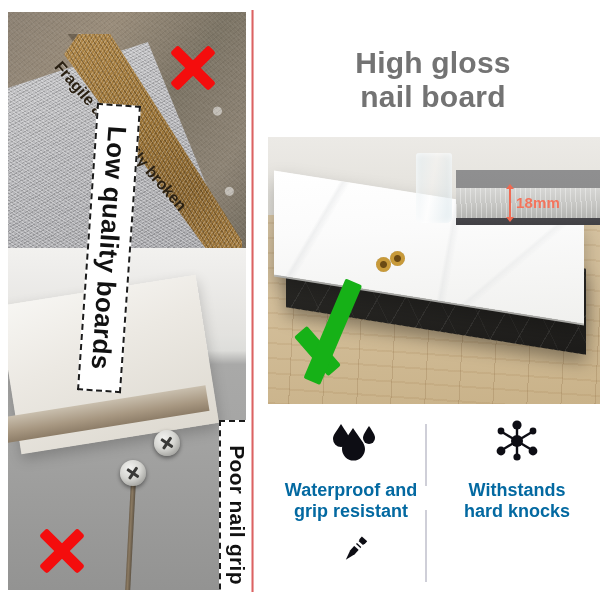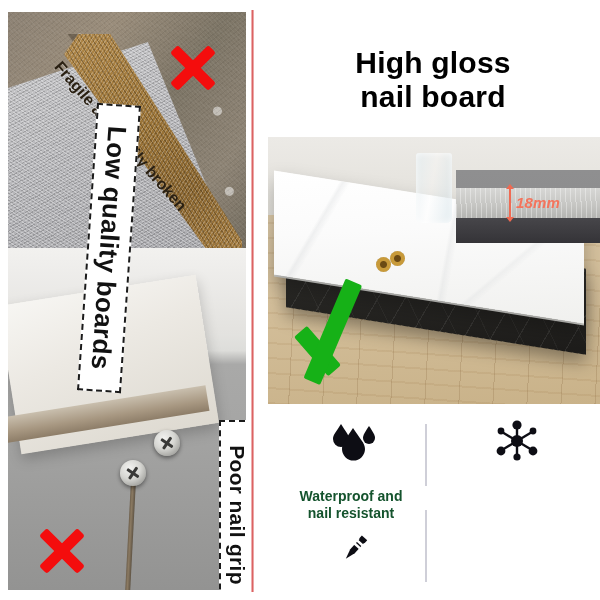--- a/index.html
+++ b/index.html
@@ -139,21 +139,21 @@
   }
 
   
   #right-panel{position:absolute;left:262px;top:0;width:338px;height:600px;background:#fff;}
   #we-use{
     position:absolute;left:11px;top:10px;
     font-size:21px;font-weight:700;color:#1f9a33;letter-spacing:.2px;
   }
   #headline{
     position:absolute;left:12px;top:46px;width:318px;
-    text-align:center;color:#000000;font-size:30px;font-weight:700;
+    text-align:center;color:#737373;font-size:30px;font-weight:700;
     line-height:1.12;letter-spacing:.2px;
   }
 
   
   #product-photo{
     position:absolute;left:6px;top:137px;width:332px;height:267px;overflow:hidden;
     background:linear-gradient(180deg,#e9e4dc 0%,#ddd5c8 100%);
   }
   .floor{
     position:absolute;inset:0;
@@ -204,23 +204,22 @@
   }
   .flower{
     position:absolute;width:15px;height:15px;border-radius:50%;
     background:radial-gradient(circle at 50% 50%, #6b4a14 0 3px, #c89a3a 4px 7px, #8a6a20 8px);
   }
   #flower-a{left:108px;top:120px;}
   #flower-b{left:122px;top:114px;}
 
   
   #thickness-inset{
-    position:absolute;left:188px;top:33px;width:144px;height:73px;overflow:hidden;
+    position:absolute;left:188px;top:33px;width:144px;height:55px;overflow:hidden;
     background:linear-gradient(180deg,#8f8f90 0%,#8b8b8c 100%);
-    font-style:italic;
   }
   .inset-light{
     position:absolute;left:0;top:18px;width:144px;height:30px;
     background:
       repeating-linear-gradient(88deg, rgba(255,255,255,.35) 0 1px, transparent 1px 5px),
       linear-gradient(180deg,#d7d7d5 0%,#c6c6c3 55%,#b4b4b1 100%);
   }
   .inset-dark{
     position:absolute;left:0;top:48px;width:144px;height:27px;
     background:linear-gradient(180deg,#47464a 0%,#333236 100%);
@@ -247,22 +246,22 @@
   
   #feature-grid{
     position:absolute;left:6px;top:412px;width:332px;height:182px;
     display:grid;grid-template-columns:1fr 1fr;grid-template-rows:1fr 1fr;
   }
   .feature{
     position:relative;display:flex;flex-direction:column;
     align-items:center;justify-content:flex-start;padding-top:6px;
   }
   .feature-label{
-    margin-top:24px;text-align:center;color:#14532d;
-    font-size:14px;font-weight:700;line-height:1.18;
+    margin-top:16px;text-align:center;color:#0369a1;
+    font-size:18px;font-weight:700;line-height:1.18;
   }
   #vline-top{left:163px;top:424px;height:62px;position:absolute;width:1.5px;background:#cfcfd8;}
   #vline-bottom{left:163px;top:510px;height:72px;position:absolute;width:1.5px;background:#cfcfd8;}
   .icon-box{height:46px;display:flex;align-items:center;justify-content:center;}
 </style>
 </head>
 <body>
 
 <div id="root">
 
@@ -340,21 +339,21 @@
       <div class="feature">
         <div class="icon-box">
           <svg width="56" height="42" viewBox="0 0 56 42" aria-hidden="true">
             <path d="M18 4 C13 12 10 15 10 19 a8 8 0 0 0 16 0 C26 15 23 12 18 4 Z" fill="#0d0d14"></path>
             <path d="M30 8 C23 19 19 23 19 29 a11.5 11.5 0 0 0 23 0 C42 23 37 19 30 8 Z" fill="#0d0d14"></path>
             <path d="M46 6 C42 12 40 15 40 18 a6 6 0 0 0 12 0 C52 15 50 12 46 6 Z" fill="#0d0d14"></path>
           </svg>
         </div>
         <div class="feature-label">
           <div>Waterproof and</div>
-          <div>nail resistant</div>
+          <div>grip resistant</div>
         </div>
       </div>
 
       <div class="feature">
         <div class="icon-box">
           <svg width="50" height="44" viewBox="0 0 50 44" aria-hidden="true">
             <g stroke="#0d0d14" stroke-width="2.4">
               <line x1="25" y1="22" x2="25" y2="7"></line>
               <line x1="25" y1="22" x2="25" y2="37"></line>
               <line x1="25" y1="22" x2="10" y2="13"></line>
@@ -364,20 +363,24 @@
             </g>
             <circle cx="25" cy="22" r="6" fill="#0d0d14"></circle>
             <circle cx="25" cy="6" r="4.6" fill="#0d0d14"></circle>
             <circle cx="25" cy="38" r="3.6" fill="#0d0d14"></circle>
             <circle cx="9" cy="12" r="3.4" fill="#0d0d14"></circle>
             <circle cx="41" cy="32" r="4.4" fill="#0d0d14"></circle>
             <circle cx="9" cy="32" r="4.4" fill="#0d0d14"></circle>
             <circle cx="41" cy="12" r="3.4" fill="#0d0d14"></circle>
           </svg>
         </div>
+        <div class="feature-label">
+          <div>Withstands</div>
+          <div>hard knocks</div>
+        </div>
       </div>
 
       <div class="feature">
         <div class="icon-box">
           <svg width="46" height="40" viewBox="0 0 46 40" aria-hidden="true">
             <g transform="rotate(42 23 20)">
               <path d="M22 4 L28 4 L28 20 L25 30 L22 20 Z" fill="#0d0d14"></path>
               <rect x="21.4" y="2" width="7.2" height="4" fill="#0d0d14"></rect>
               <rect x="21.4" y="7.5" width="7.2" height="2.6" fill="#ffffff"></rect>
               <rect x="21.4" y="11.5" width="7.2" height="2.6" fill="#ffffff"></rect>

